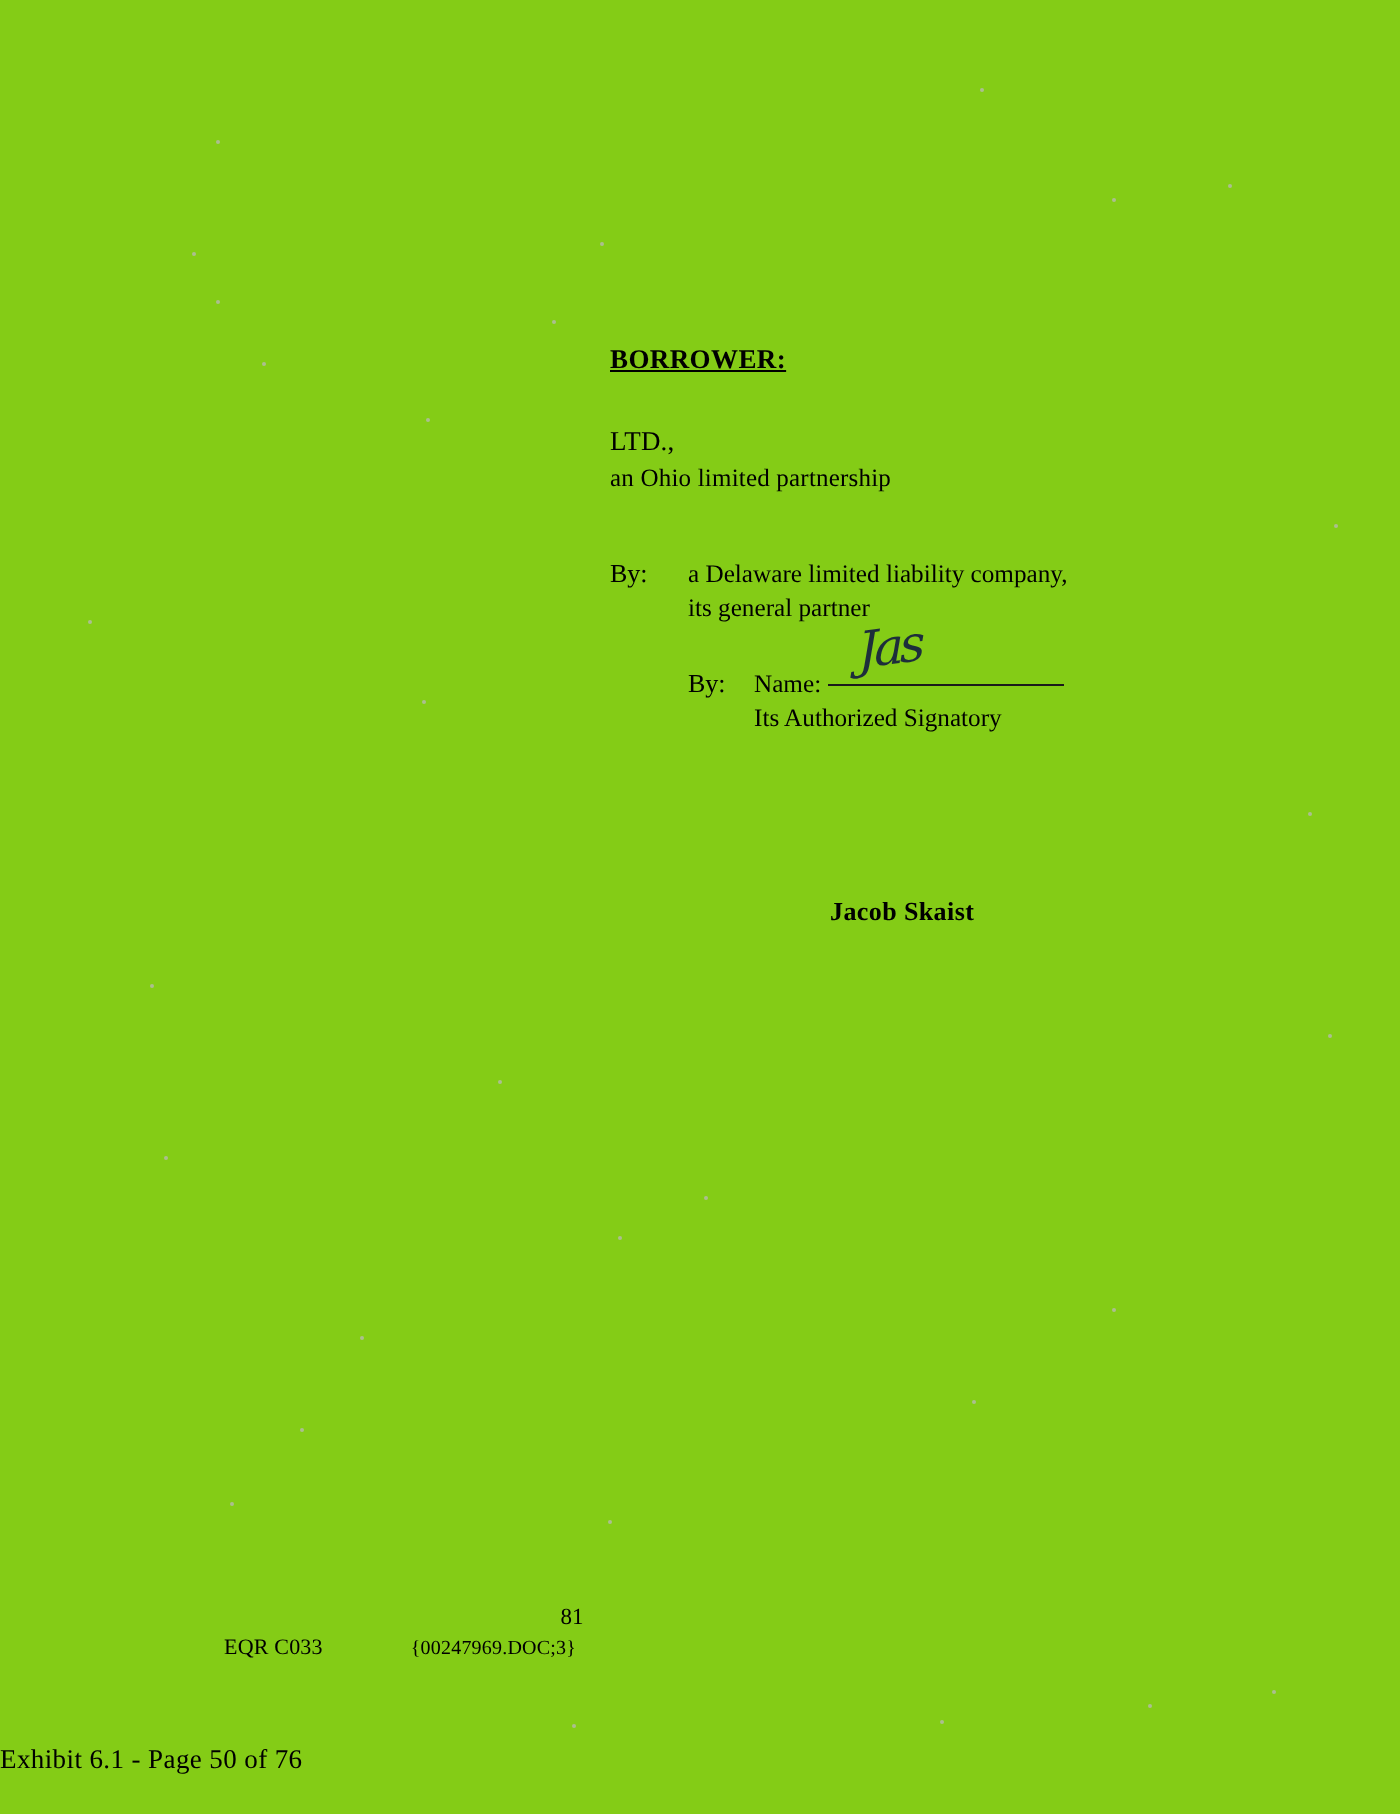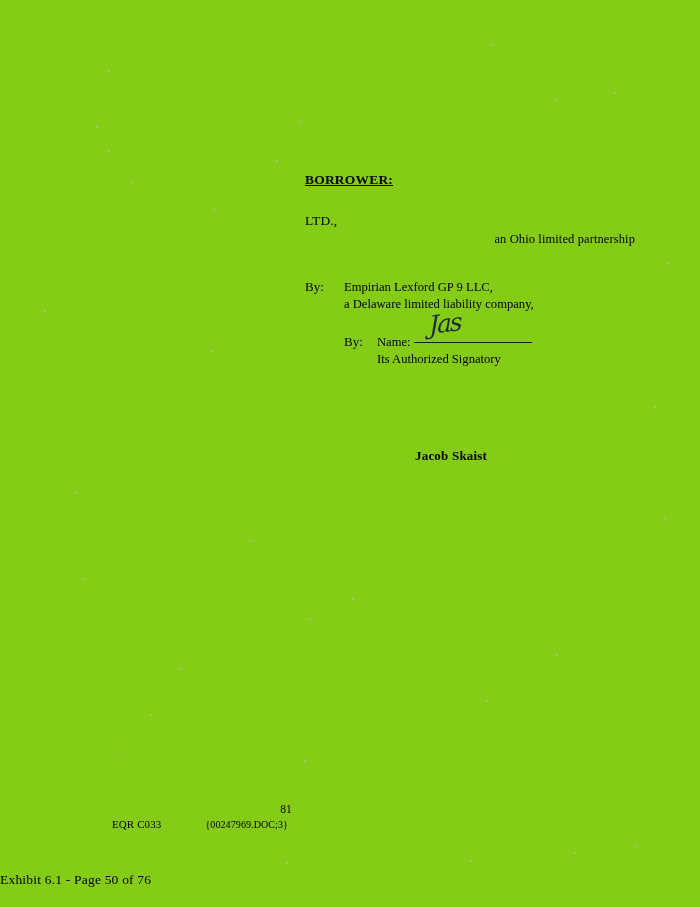--- a/index.html
+++ b/index.html
@@ -41,21 +41,20 @@
     letter-spacing: 0.2px;
     margin-bottom: 24px;
   }
   .entity-line {
     font-size: 13.5px;
     line-height: 18px;
     letter-spacing: 0.1px;
   }
   .entity-line.small {
     font-size: 12.5px;
-    text-align: right;
   }
   .by-row {
     display: flex;
     margin-top: 31px;
   }
   .by-word {
     font-size: 13px;
     width: 39px;
     flex: 0 0 39px;
   }
@@ -177,22 +176,22 @@
   <div class="sig-block">
 
     <div class="borrower-label">BORROWER:</div>
 
     <div class="entity-line">LTD.,</div>
     <div class="entity-line small">an Ohio limited partnership</div>
 
     <div class="by-row">
       <div class="by-word">By:</div>
       <div class="by-body">
-        <div>Empirian Lexford GP 9 LLC,</div>
         <div>a Delaware limited liability company,</div>
+        <div>its general partner</div>
       </div>
     </div>
 
     <div class="inner-by">
       <div class="by-word">By:</div>
       <div class="name-wrap">
         <div class="signature">Jas</div>
         <div class="name-row">
           <span>Name:</span><span class="sig-line"></span>
         </div>

